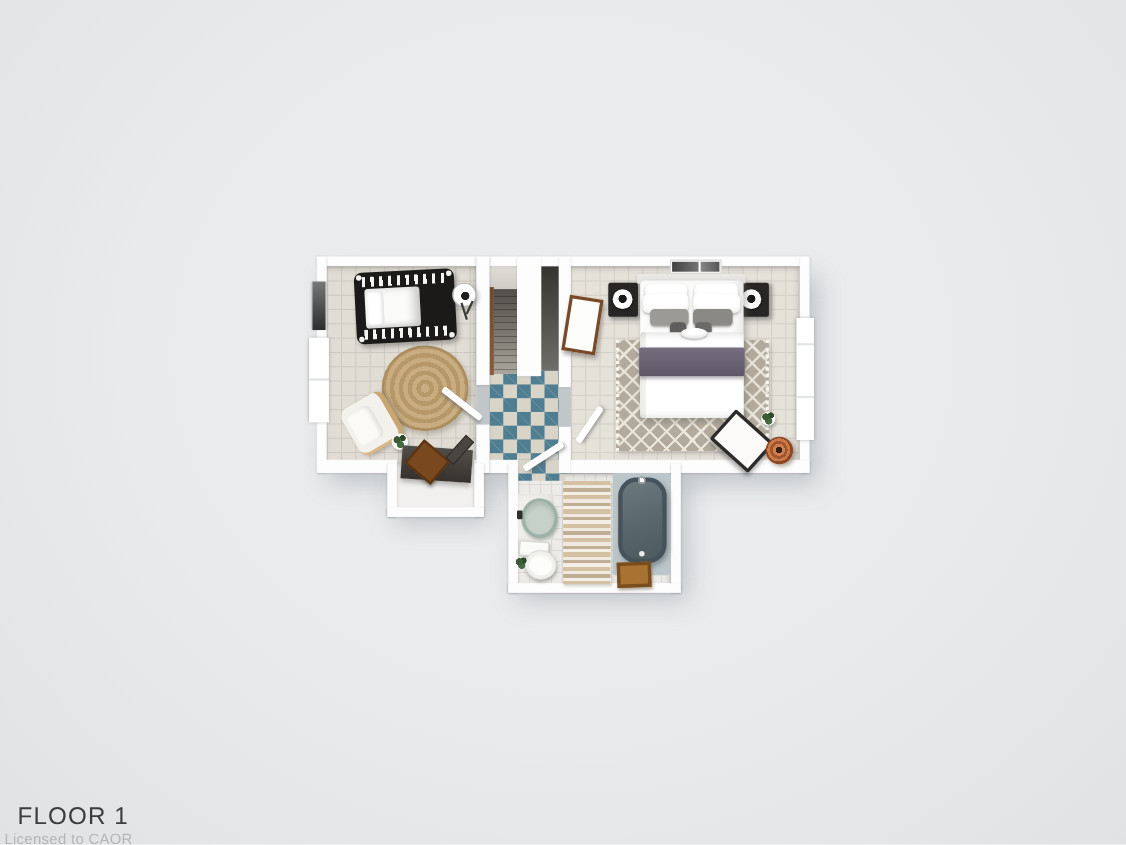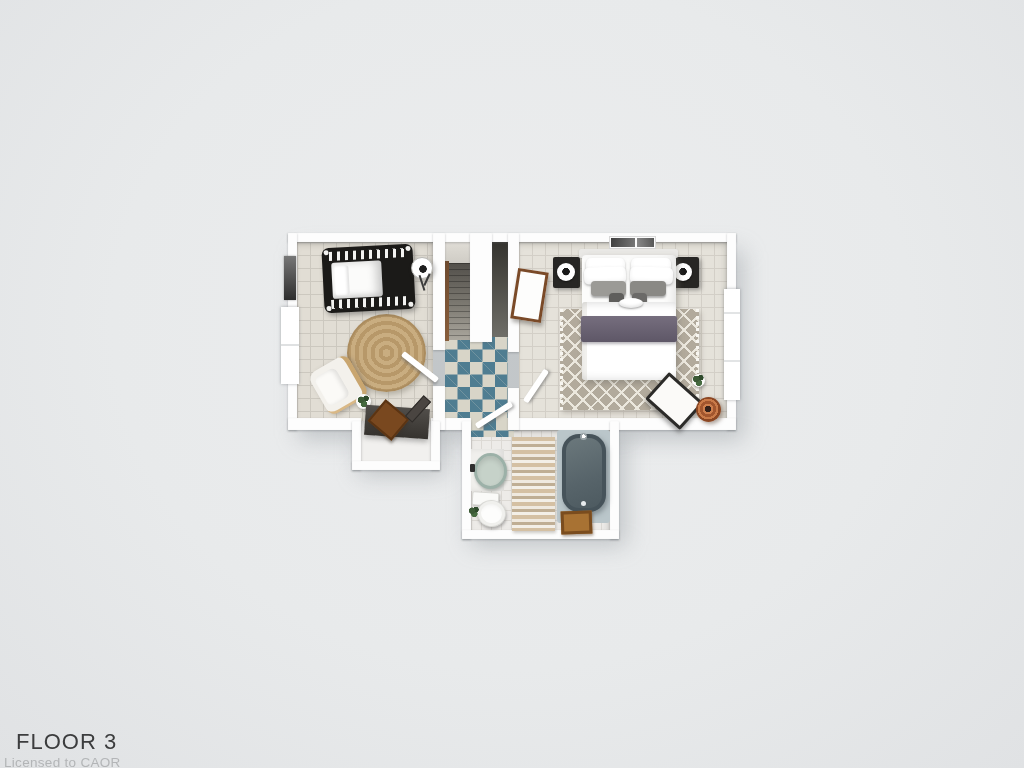--- a/index.html
+++ b/index.html
@@ -246,16 +246,16 @@
   <div class="toilet-bowl"></div>
   <div class="plant" style="left:466px;top:504px;width:16px;height:16px;">
     <div class="leaves"></div>
   </div>
 
   <div class="door" style="left:398px;top:364px;width:44px;transform:rotate(38deg);"></div>
   <div class="door" style="left:517px;top:383px;width:38px;transform:rotate(-56deg);"></div>
   <div class="door" style="left:473px;top:412px;width:42px;transform:rotate(-33deg);"></div>
 
   <div class="caption">
-    <h1>FLOOR 3</h1>
+    <h1>FLOOR 1</h1>
     <p>Licensed to CAOR</p>
   </div>
 </div>
 
 </body></html>

